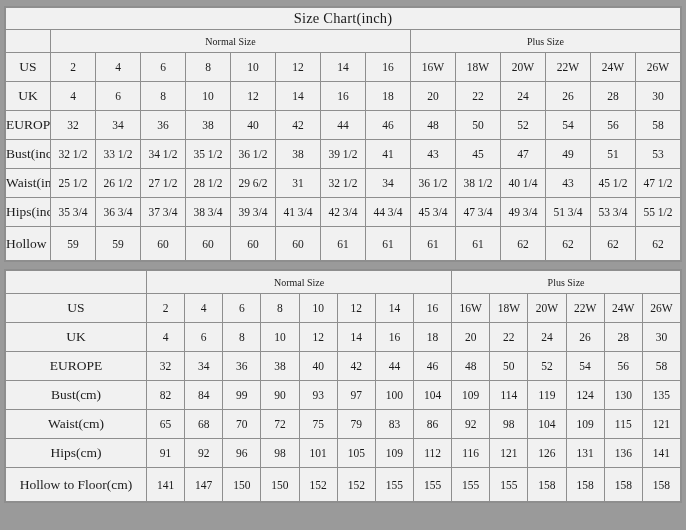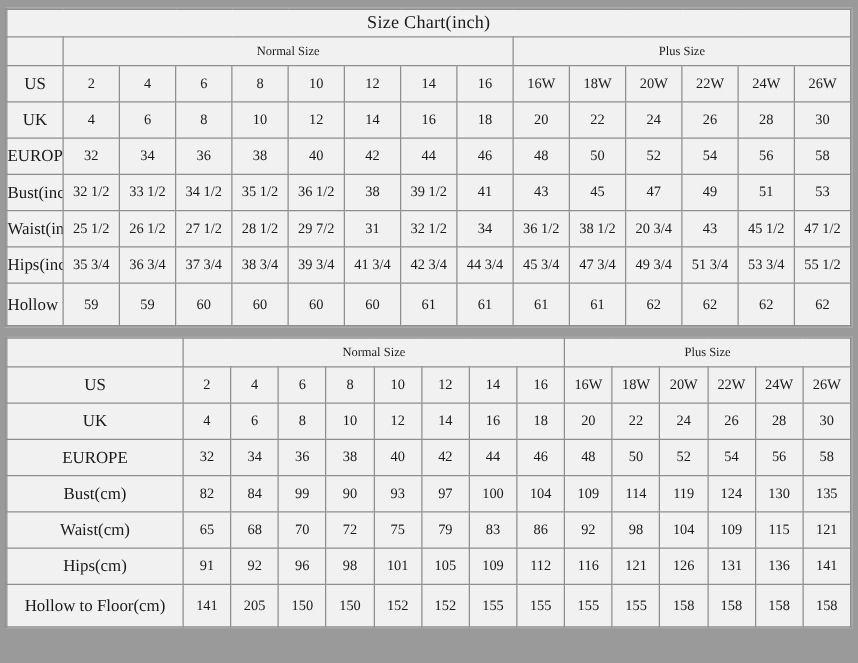--- a/index.html
+++ b/index.html
@@ -154,27 +154,27 @@
             <td class="datacell">49</td>
             <td class="datacell">51</td>
             <td class="datacell">53</td>
           </tr>
           <tr class="data-row">
             <td class="rowlabel col-label">Waist(inch)</td>
             <td class="datacell">25 1/2</td>
             <td class="datacell">26 1/2</td>
             <td class="datacell">27 1/2</td>
             <td class="datacell">28 1/2</td>
-            <td class="datacell">29 7/2</td>
+            <td class="datacell">29 6/2</td>
             <td class="datacell">31</td>
             <td class="datacell">32 1/2</td>
             <td class="datacell">34</td>
             <td class="datacell">36 1/2</td>
             <td class="datacell">38 1/2</td>
-            <td class="datacell">20 3/4</td>
+            <td class="datacell">40 1/4</td>
             <td class="datacell">43</td>
             <td class="datacell">45 1/2</td>
             <td class="datacell">47 1/2</td>
           </tr>
           <tr class="data-row">
             <td class="rowlabel col-label">Hips(inch)</td>
             <td class="datacell">35 3/4</td>
             <td class="datacell">36 3/4</td>
             <td class="datacell">37 3/4</td>
             <td class="datacell">38 3/4</td>
@@ -315,21 +315,21 @@
             <td class="datacell">116</td>
             <td class="datacell">121</td>
             <td class="datacell">126</td>
             <td class="datacell">131</td>
             <td class="datacell">136</td>
             <td class="datacell">141</td>
           </tr>
           <tr class="hollow-row">
             <td class="rowlabel col-label">Hollow to Floor(cm)</td>
             <td class="datacell">141</td>
-            <td class="datacell">205</td>
+            <td class="datacell">147</td>
             <td class="datacell">150</td>
             <td class="datacell">150</td>
             <td class="datacell">152</td>
             <td class="datacell">152</td>
             <td class="datacell">155</td>
             <td class="datacell">155</td>
             <td class="datacell">155</td>
             <td class="datacell">155</td>
             <td class="datacell">158</td>
             <td class="datacell">158</td>

